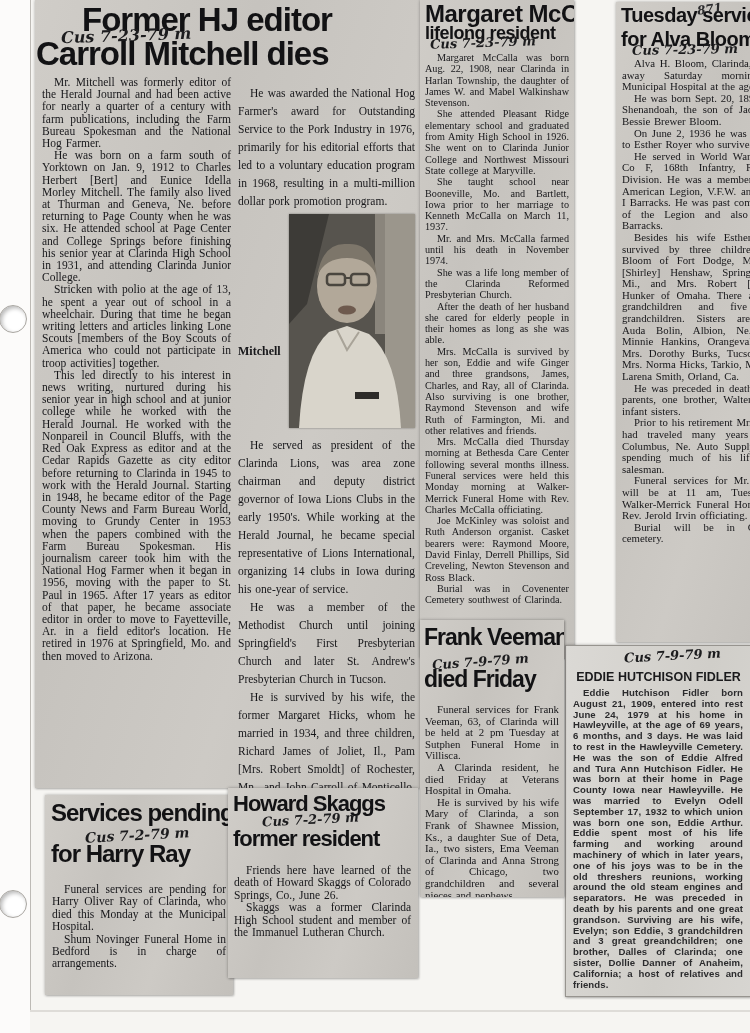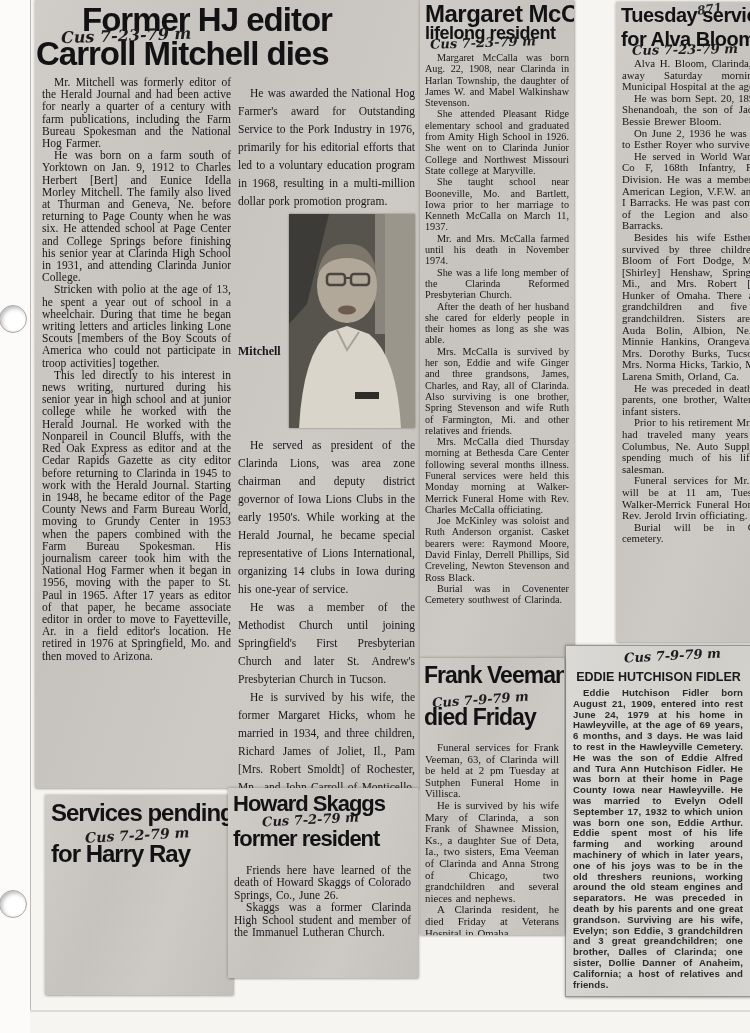--- a/index.html
+++ b/index.html
@@ -28,21 +28,21 @@
     background: linear-gradient(108deg,#d0cdc8 0%, #c6c3be 35%, #cdcac5 65%, #c3c0bb 100%);
     color:#17171a;
     box-shadow: 0 0 3px rgba(0,0,0,.3), 1px 1px 2px rgba(0,0,0,.18);
   }
   #clip-mitchell { left:35px; top:0; width:385px; height:788px; }
   #clip-mccalla  { left:420px; top:0; width:154px; height:658px; }
   #clip-bloom    { left:576px; top:2px; width:174px; height:640px;margin-left:40px; }
   #clip-fidler   { left:565px; top:645px; width:185px; height:350px;
                    background:linear-gradient(100deg,#dbd9d5,#d0cec9 60%,#d7d5d1);
                    border:1px solid #97948f; }
-  #clip-veeman   { left:420px; top:658px; width:144px; height:277px; }
+  #clip-veeman   { left:420px; top:620px; width:144px; height:277px; }
   #clip-ray      { left:45px; top:795px; width:188px; height:200px; }
   #clip-skaggs   { left:228px; top:788px; width:190px; height:190px; }
 
   .head-sans {
     position:absolute;
     font-family:"Liberation Sans", sans-serif;
     font-weight:bold; color:#121214; letter-spacing:-1px;
     white-space:nowrap; line-height:1;
   }
   .hw {
@@ -171,21 +171,21 @@
     <div class="head-sans mcc-h1">Margaret McCalla</div>
     <div class="head-sans mcc-h2">lifelong resident</div>
     <div class="hw mcc-hw">Cus 7-23-79 m</div>
     <div class="col body-text" id="mcc-body">
       <p>Margaret McCalla was born Aug. 22, 1908, near Clarinda in Harlan Township, the daughter of James W. and Mabel Walkinshaw Stevenson.</p>
       <p>She attended Pleasant Ridge elementary school and graduated from Amity High School in 1926. She went on to Clarinda Junior College and Northwest Missouri State college at Maryville.</p>
       <p>She taught school near Booneville, Mo. and Bartlett, Iowa prior to her marriage to Kenneth McCalla on March 11, 1937.</p>
       <p>Mr. and Mrs. McCalla farmed until his death in November 1974.</p>
       <p>She was a life long member of the Clarinda Reformed Presbyterian Church.</p>
       <p>After the death of her husband she cared for elderly people in their homes as long as she was able.</p>
-      <p>Mrs. McCalla is survived by her son, Eddie and wife Ginger and three grandsons, James, Charles, and Ray, all of Clarinda. Also surviving is one brother, Spring Stevenson and wife Ruth of Farmington, Mi. and other relatives and friends.</p>
+      <p>Mrs. McCalla is survived by her son, Eddie and wife Ginger and three grandsons, James, Charles, and Ray, all of Clarinda. Also surviving is one brother, Raymond Stevenson and wife Ruth of Farmington, Mi. and other relatives and friends.</p>
       <p>Mrs. McCalla died Thursday morning at Bethesda Care Center following several months illness. Funeral services were held this Monday morning at Walker-Merrick Funeral Home with Rev. Charles McCalla officiating.</p>
       <p>Joe McKinley was soloist and Ruth Anderson organist. Casket bearers were: Raymond Moore, David Finlay, Derrell Phillips, Sid Creveling, Newton Stevenson and Ross Black.</p>
       <p>Burial was in Covenenter Cemetery southwest of Clarinda.</p>
     </div>
   </div>
 
   <div class="clip" id="clip-bloom">
     <div class="head-sans blo-h1">Tuesday service</div>
     <div class="head-sans blo-h2">for Alva Bloom</div>
     <div class="hw blo-hw">Cus 7-23-79 m</div>
@@ -209,29 +209,33 @@
       <p>Eddie Hutchison Fidler born August 21, 1909, entered into rest June 24, 1979 at his home in Hawleyville, at the age of 69 years, 6 months, and 3 days. He was laid to rest in the Hawleyville Cemetery. He was the son of Eddie Alfred and Tura Ann Hutchison Fidler. He was born at their home in Page County Iowa near Hawleyville. He was married to Evelyn Odell September 17, 1932 to which union was born one son, Eddie Arthur. Eddie spent most of his life farming and working around machinery of which in later years, one of his joys was to be in the old threshers reunions, working around the old steam engines and separators. He was preceded in death by his parents and one great grandson. Surviving are his wife, Evelyn; son Eddie, 3 grandchildren and 3 great greandchildren; one brother, Dalles of Clarinda; one sister, Dollie Danner of Anaheim, California; a host of relatives and friends.</p>
     </div>
   </div>
 
   <div class="clip" id="clip-veeman">
     <div class="head-sans vee-h1">Frank Veeman</div>
     <div class="hw vee-hw">Cus 7-9-79 m</div>
     <div class="head-sans vee-h2">died Friday</div>
     <div class="col body-text" id="vee-body">
       <p>Funeral services for Frank Veeman, 63, of Clarinda will be held at 2 pm Tuesday at Sutphen Funeral Home in Villisca.</p>
+      <p>A Clarinda resident, he died Friday at Veterans Hospital in Omaha.</p>
       <p>He is survived by his wife Mary of Clarinda, a son Frank of Shawnee Mission, Ks., a daughter Sue of Deta, Ia., two sisters, Ema Veeman of Clarinda and Anna Strong of Chicago, two grandchildren and several nieces and nephews.</p>
-      <p>A Clarinda resident, he died Friday at Veterans Hospital in Omaha.</p>
     </div>
   </div>
 
   <div class="clip" id="clip-ray">
     <div class="head-sans ray-h1">Services pending</div>
     <div class="hw ray-hw">Cus 7-2-79 m</div>
     <div class="head-sans ray-h2">for Harry Ray</div>
+    <div class="col body-text" id="ray-body">
+      <p>Funeral services are pending for Harry Oliver Ray of Clarinda, who died this Monday at the Municipal Hospital.</p>
+      <p>Shum Novinger Funeral Home in Bedford is in charge of arrangements.</p>
+    </div>
   </div>
 
   <div class="clip" id="clip-skaggs">
     <div class="head-sans ska-h1">Howard Skaggs</div>
     <div class="hw ska-hw">Cus 7-2-79 m</div>
     <div class="head-sans ska-h2">former resident</div>
     <div class="col body-text" id="ska-body">
       <p>Friends here have learned of the death of Howard Skaggs of Colorado Springs, Co., June 26.</p>
       <p>Skaggs was a former Clarinda High School student and member of the Immanuel Lutheran Church.</p>
     </div>

